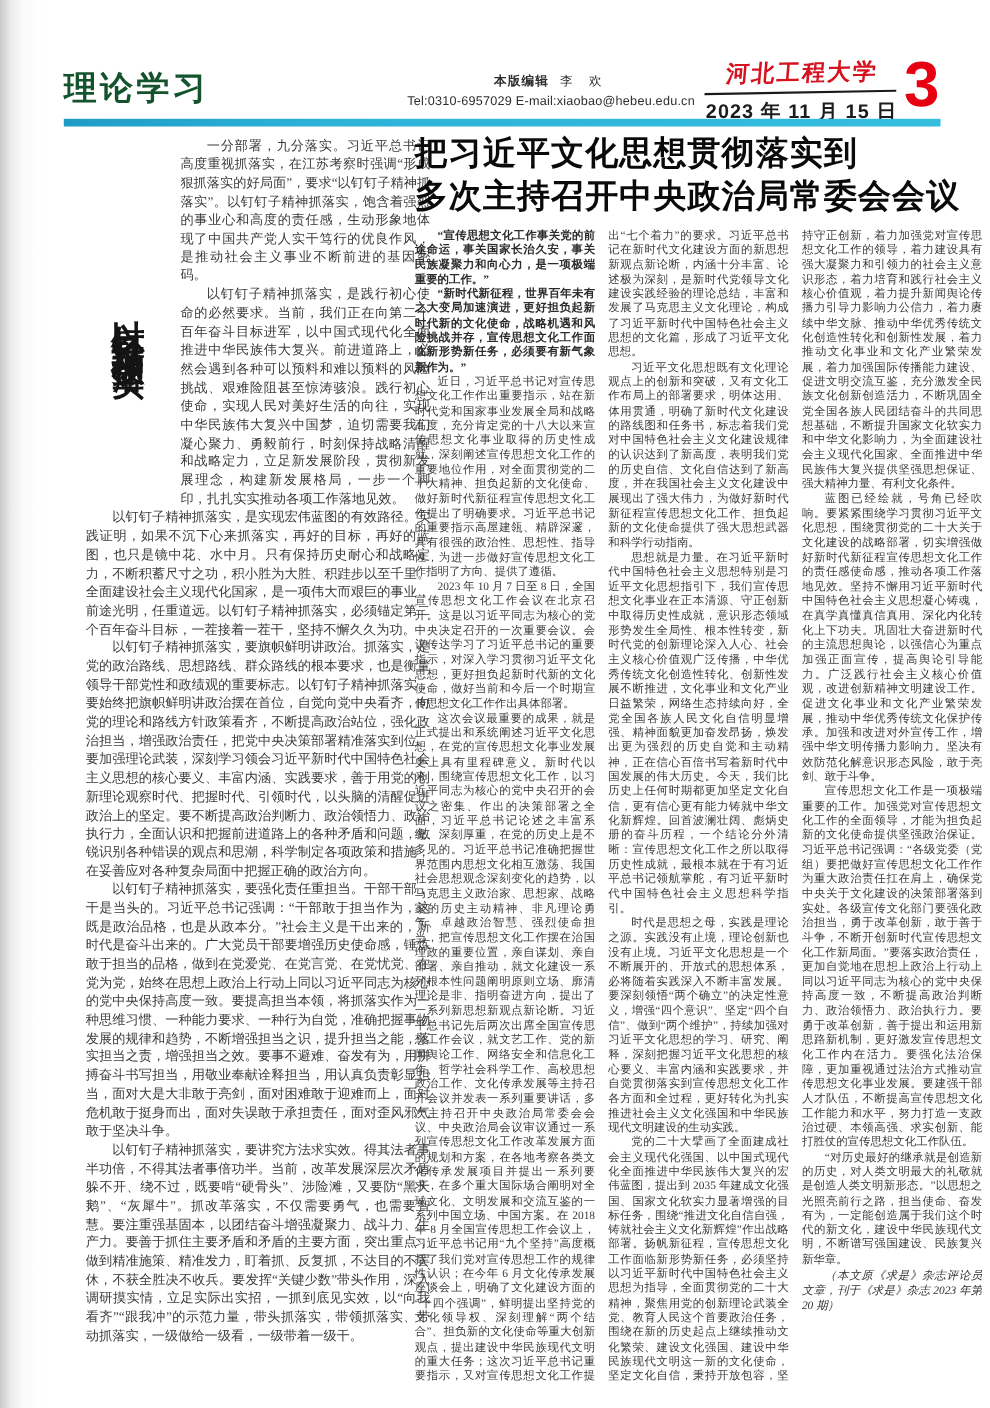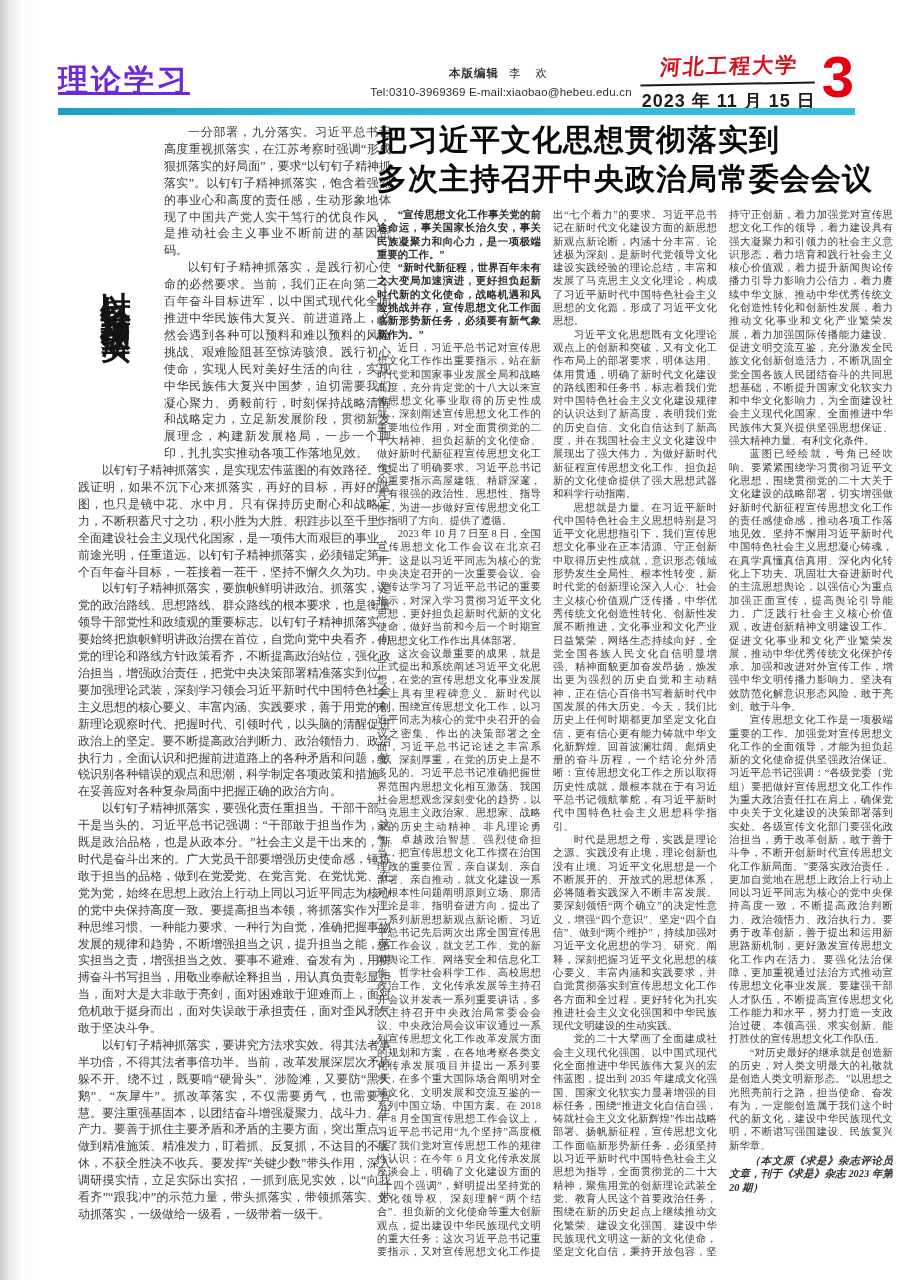--- a/index.html
+++ b/index.html
@@ -8,21 +8,21 @@
     background:linear-gradient(90deg,#c9c9c9 0px,#ececec 10px,#fbfbfb 22px,#ffffff 40px);
     font-family:"Liberation Serif","DejaVu Serif",serif;
     color:#38383a;
   }
   .page{position:absolute;inset:0;}
 
   
   .section-title{
     position:absolute;left:58px;top:60px;
     font-family:"Liberation Sans","DejaVu Sans",sans-serif;
-    font-weight:bold;font-size:30px;letter-spacing:3px;color:#6d28d9;text-decoration:underline;
+    font-weight:bold;font-size:30px;letter-spacing:3px;color:#14532d;
   }
   .editor-block{
     position:absolute;left:368px;top:66px;width:266px;text-align:center;
     font-family:"Liberation Sans","DejaVu Sans",sans-serif;font-size:11.5px;color:#2e2e30;
   }
   .editor-line1{font-weight:bold;letter-spacing:1px;}
   .editor-name{font-family:"Liberation Serif",serif;font-weight:normal;margin-left:10px;letter-spacing:6px;}
   .editor-line2{margin-top:5px;letter-spacing:.2px;}
   .mast-right{position:absolute;right:46px;top:52px;display:flex;align-items:flex-start;}
   .paper-name-box{text-align:center;margin-right:6px;}
@@ -65,34 +65,34 @@
     margin:0 0 10px 0;
   }
   .main-body{
     height:1052px;overflow:hidden;
     column-count:3;column-gap:12px;column-fill:auto;
     font-size:10.4px;line-height:13.3px;text-align:justify;color:#3a3a3c;
   }
   .flow{display:contents;}
   .para{margin:0;text-indent:2em;}
   .bold-lead{font-weight:bold;color:#2c2c2e;}
-  .kai-note{font-style:italic;font-weight:bold;color:#303032;margin-top:2px;}
+  .kai-note{font-style:italic;font-weight:normal;color:#303032;margin-top:2px;}
 </style>
 </head>
 <body>
 
 <div class="page">
 
   <div class="section-title">理论学习</div>
 
   <div class="editor-block">
     <div class="editor-line1">
       <span>本版编辑</span><span class="editor-name">李 欢</span>
     </div>
-    <div class="editor-line2">Tel:0310-3969369   E-mail:xiaobao@hebeu.edu.cn</div>
+    <div class="editor-line2">Tel:0310-6957029   E-mail:xiaobao@hebeu.edu.cn</div>
   </div>
 
   <div class="mast-right">
     <div class="paper-name-box">
       <span class="paper-name">河北工程大学</span>
       <span class="mast-date">2023 年 11 月 15 日</span>
     </div>
     <div class="page-number">3</div>
   </div>
 

